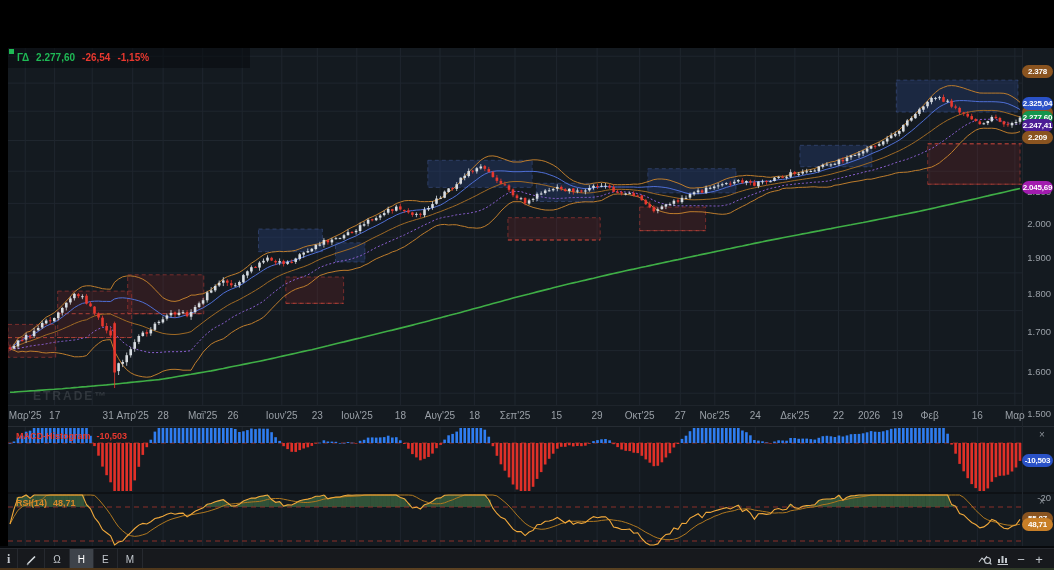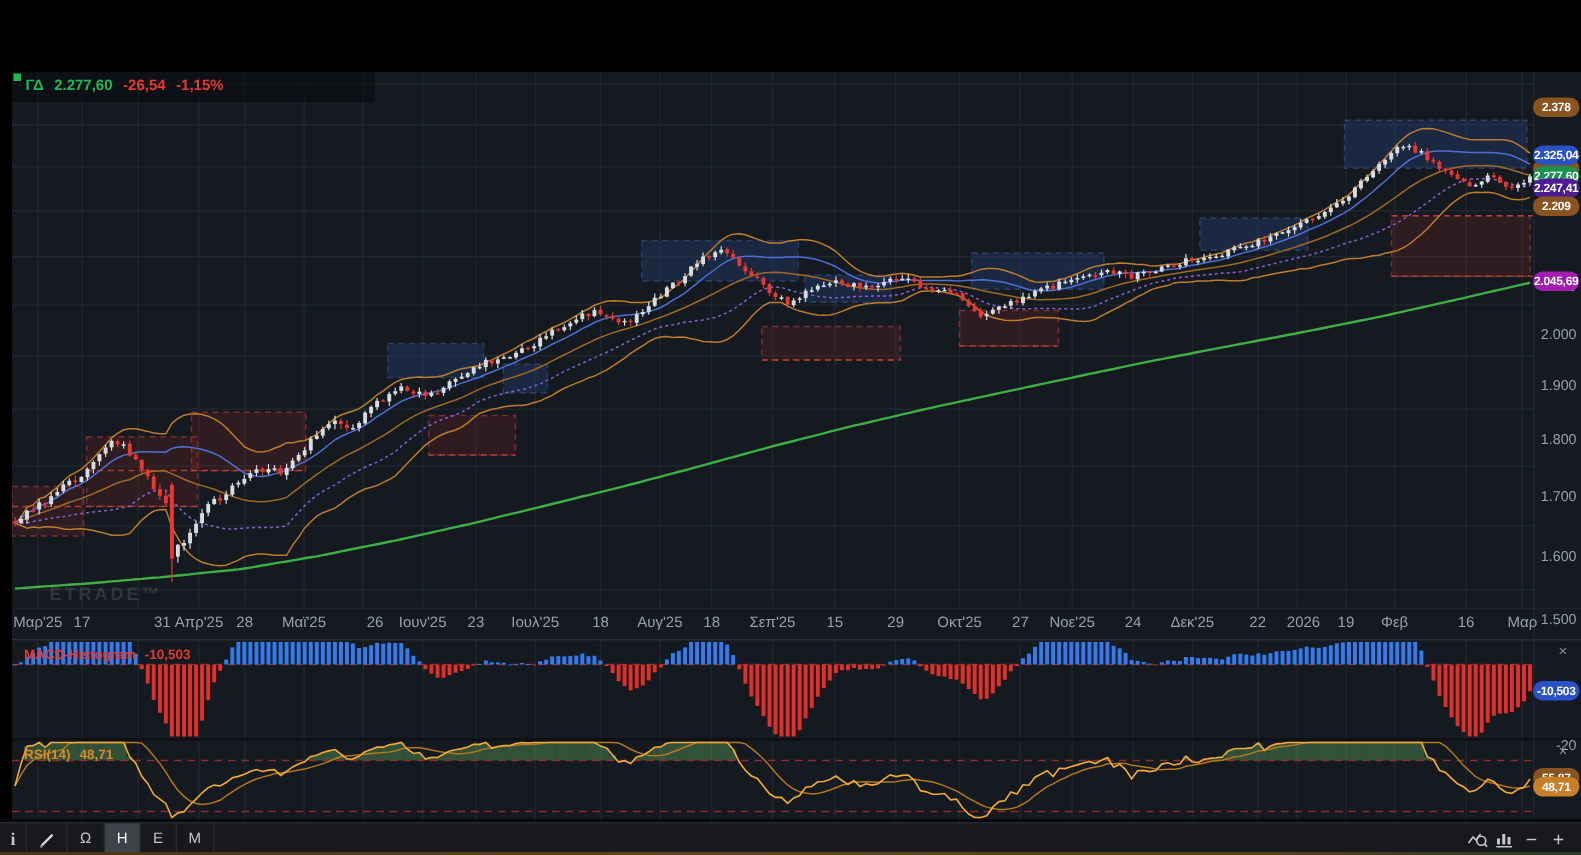--- a/index.html
+++ b/index.html
@@ -639,21 +639,21 @@
   <div class="hsep" style="top:546px;height:2px;background:#07090c;left:0;width:1054px;"></div>
   <div class="vsep"></div>
 
   <div id="date-layer">
       <div class="dlabel" style="left: 25.238px;">Μαρ'25</div>
       <div class="dlabel" style="left: 54.644px;">17</div>
       <div class="dlabel" style="left: 92.162px; margin-left: 16px;">31</div>
       <div class="dlabel" style="left: 132.722px;">Απρ'25</div>
       <div class="dlabel" style="left: 163.142px;">28</div>
       <div class="dlabel" style="left: 202.688px;">Μαϊ'25</div>
-      <div class="dlabel" style="left: 250px;">26</div>
+      <div class="dlabel" style="left: 233px;">26</div>
       <div class="dlabel" style="left: 281.78px;">Ιουν'25</div>
       <div class="dlabel" style="left: 317.27px;">23</div>
       <div class="dlabel" style="left: 356.816px;">Ιουλ'25</div>
       <div class="dlabel" style="left: 400.418px;">18</div>
       <div class="dlabel" style="left: 439.964px;">Αυγ'25</div>
       <div class="dlabel" style="left: 474.44px;">18</div>
       <div class="dlabel" style="left: 515px;">Σεπ'25</div>
       <div class="dlabel" style="left: 556.574px;">15</div>
       <div class="dlabel" style="left: 597.134px;">29</div>
       <div class="dlabel" style="left: 639.722px;">Οκτ'25</div>

